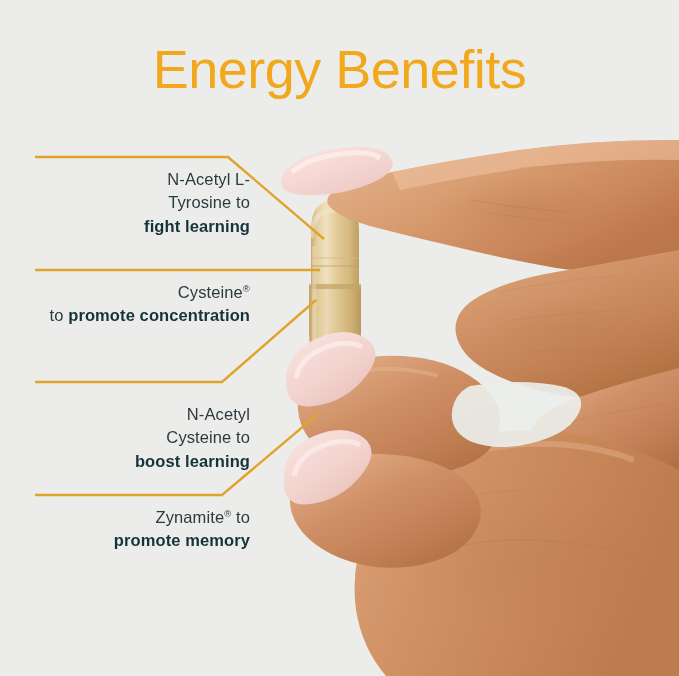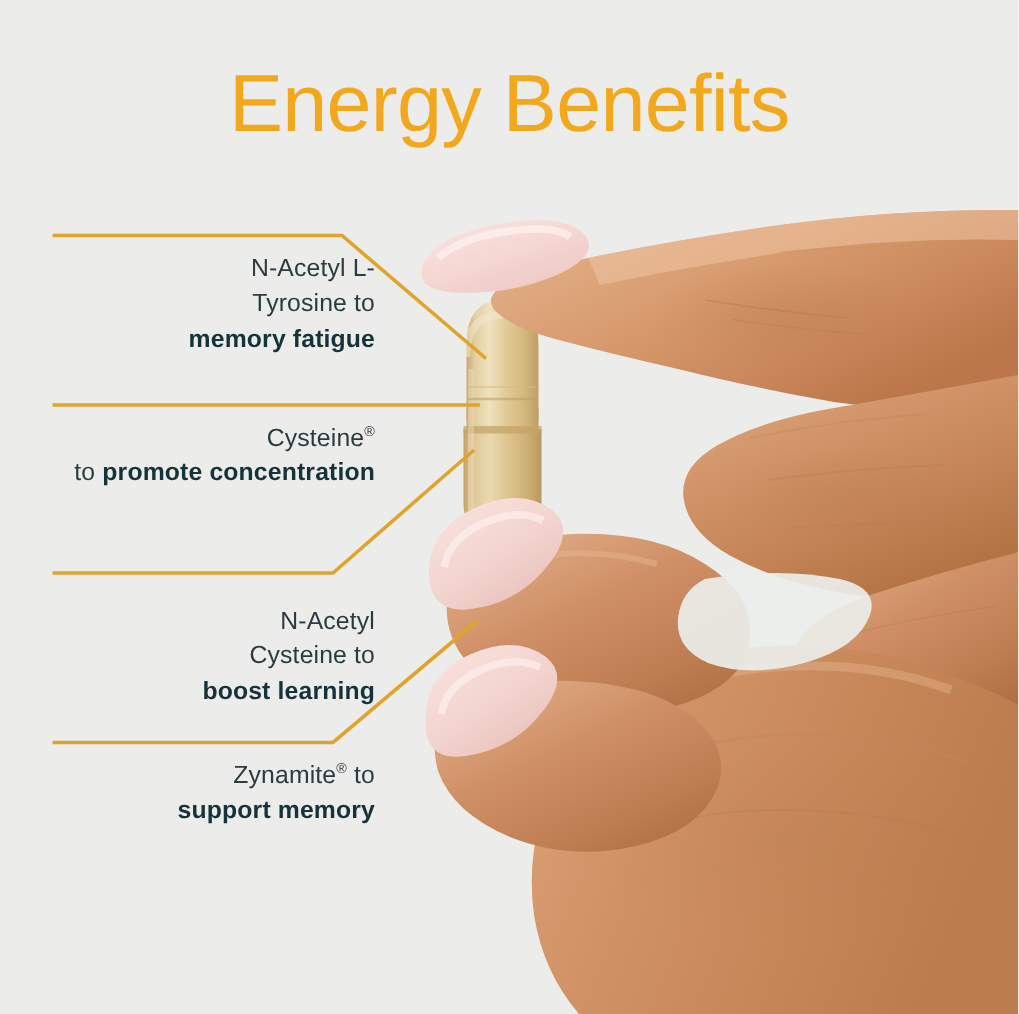--- a/index.html
+++ b/index.html
@@ -219,32 +219,32 @@
       <path d="M35 382 L222 382 L316 300"></path>
       <path d="M35 495 L222 495 L318 414"></path>
     </g>
   </svg>
 
   <div id="title">Energy Benefits</div>
 
   <div class="callout" id="callout-1">
     <span>N-Acetyl L-</span><br>
     <span>Tyrosine to</span><br>
-    <span class="strong">memory fatigue</span>
+    <span class="strong">fight learning</span>
   </div>
 
   <div class="callout" id="callout-2">
     <span>Cysteine</span><sup>®</sup><br>
     <span>to </span><span class="strong">promote concentration</span>
   </div>
 
   <div class="callout" id="callout-3">
     <span>N-Acetyl</span><br>
     <span>Cysteine to</span><br>
     <span class="strong">boost learning</span>
   </div>
 
   <div class="callout" id="callout-4">
     <span>Zynamite</span><sup>®</sup><span> to</span><br>
-    <span class="strong">support memory</span>
+    <span class="strong">promote memory</span>
   </div>
 
 </div>
 
 </body></html>

